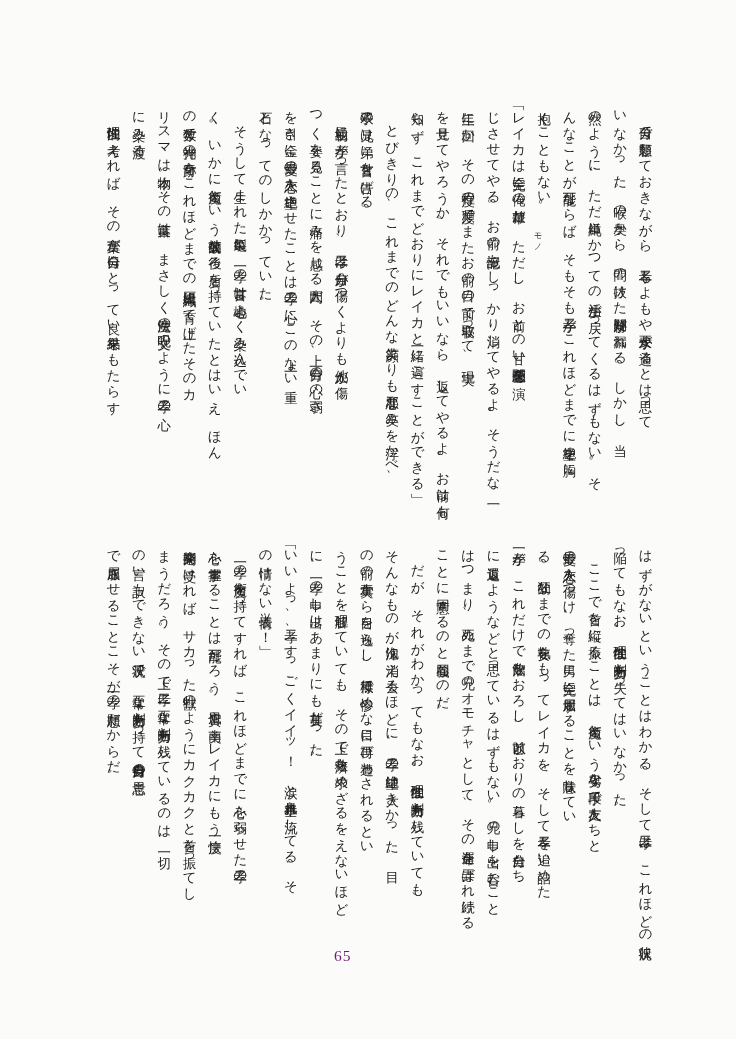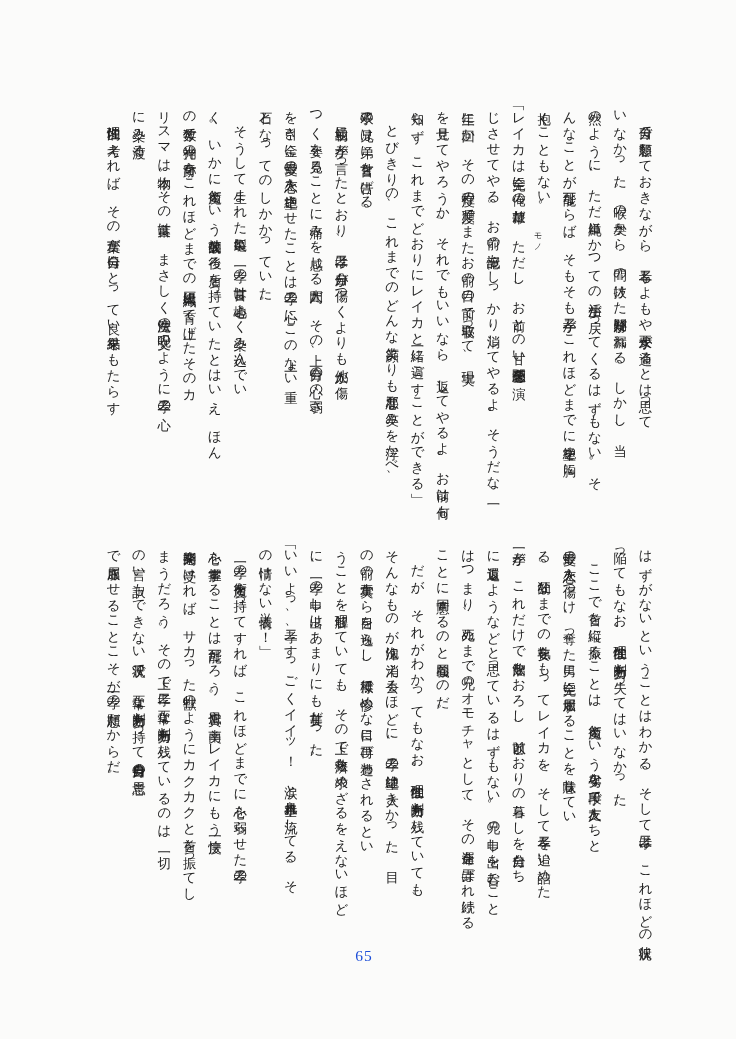--- a/index.html
+++ b/index.html
@@ -40,24 +40,23 @@
     text-orientation: mixed;
     font-size: 8px;
     letter-spacing: 1.5px;
     color: #2a2a2a;
   }
   .page-number {
     position: absolute;
     left: 334px;
     top: 947px;
     width: 60px;
-    text-align: center;
     font-size: 15.5px;
     letter-spacing: 1px;
-    color: #1d4ed8;
+    color: #701a75;
   }
 </style>
 </head>
 <body>
 
 <div class="page">
 
   <div class="vblock vblock-upper">
       <div class="vline">　自分で懇願しておきながら、孝二もよもや要求が通るとは思って</div>
       <div class="vline">いなかった。喉の奥から、間の抜けた疑問符が漏れる。しかし、当</div>

